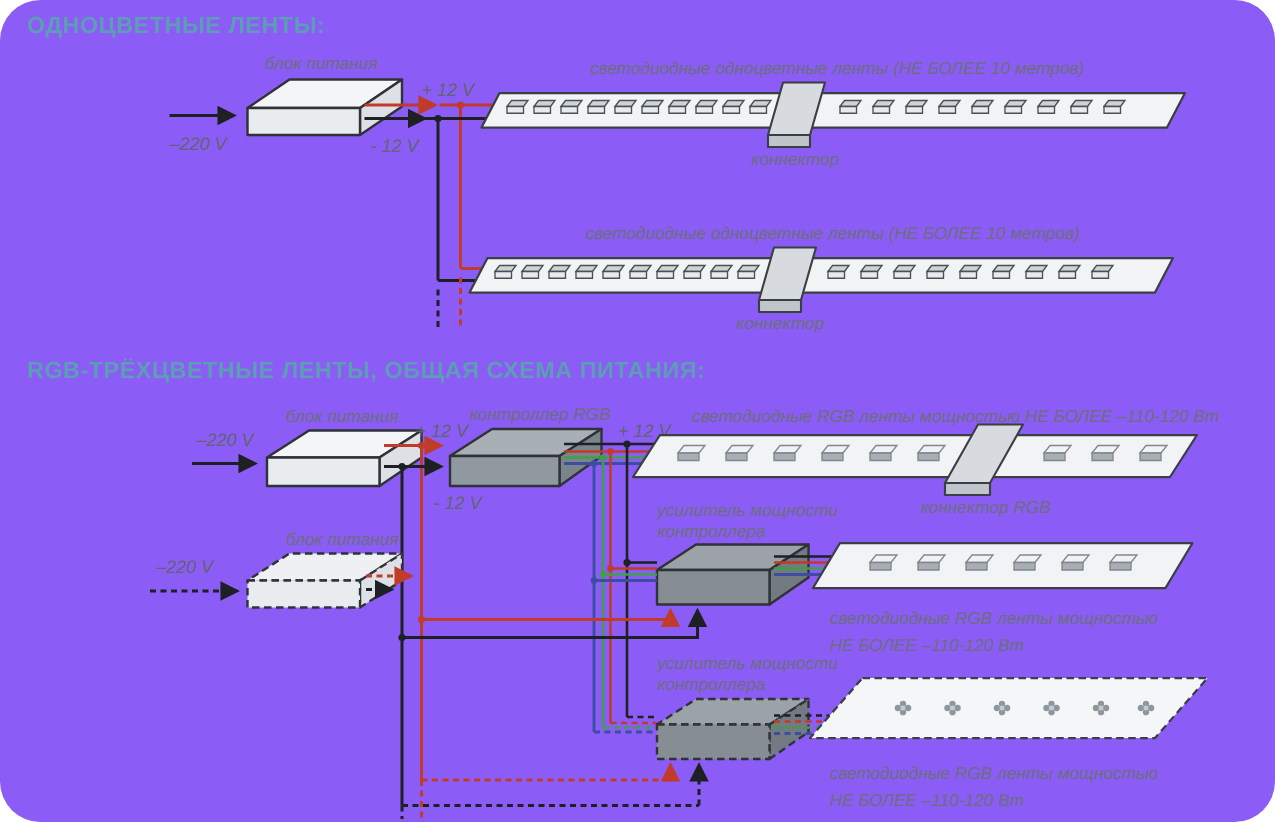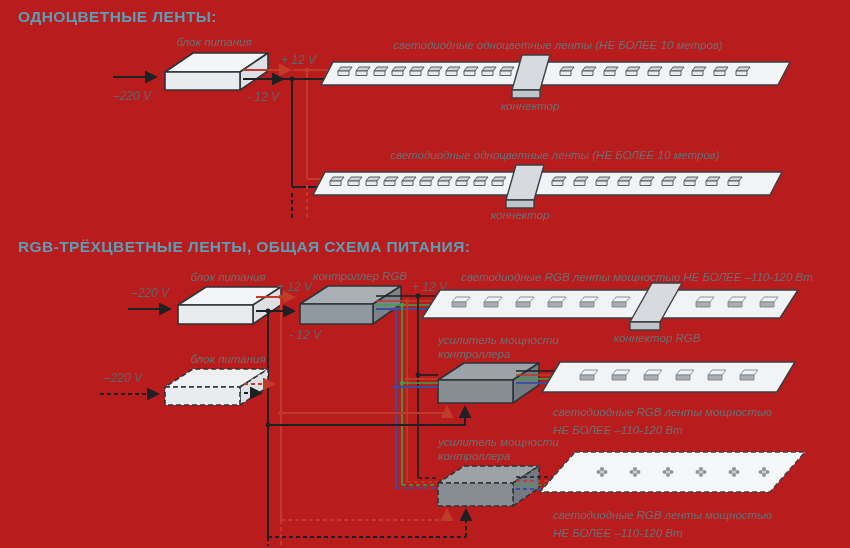--- a/index.html
+++ b/index.html
@@ -1,17 +1,17 @@
 <!DOCTYPE html>
 <html><head>
 <meta charset="utf-8">
 <style>
   html,body{margin:0;padding:0;background:#ffffff;}
-  .stage{position:relative;width:850px;height:548px;background:#b91c1c;overflow:hidden;
-         font-family:"Liberation Sans",sans-serif;}
+  .stage{position:relative;width:850px;height:548px;background:#8b5cf6;overflow:hidden;
+         font-family:"Liberation Sans",sans-serif;border-radius:27px;}
   svg{display:block;}
   .t-title{font:700 15.5px "Liberation Sans",sans-serif;fill:#5d9db6;letter-spacing:.4px;}
   .t-lab{font:italic 400 11.5px "Liberation Sans",sans-serif;fill:#6a7074;}
   .t-v{font:italic 400 12px "Liberation Sans",sans-serif;fill:#5f656a;}
   .box-stroke{stroke:#2f3337;stroke-width:1.6;stroke-linejoin:round;}
   .dash-box{stroke-dasharray:5,3;}
   .wire-b{stroke:#1d2124;stroke-width:2;fill:none;}
   .wire-r{stroke:#c13b2a;stroke-width:2;fill:none;}
   .wire-thin-b{stroke:#1d2124;stroke-width:1.7;fill:none;}
   .wire-thin-r{stroke:#c13b2a;stroke-width:1.7;fill:none;}

